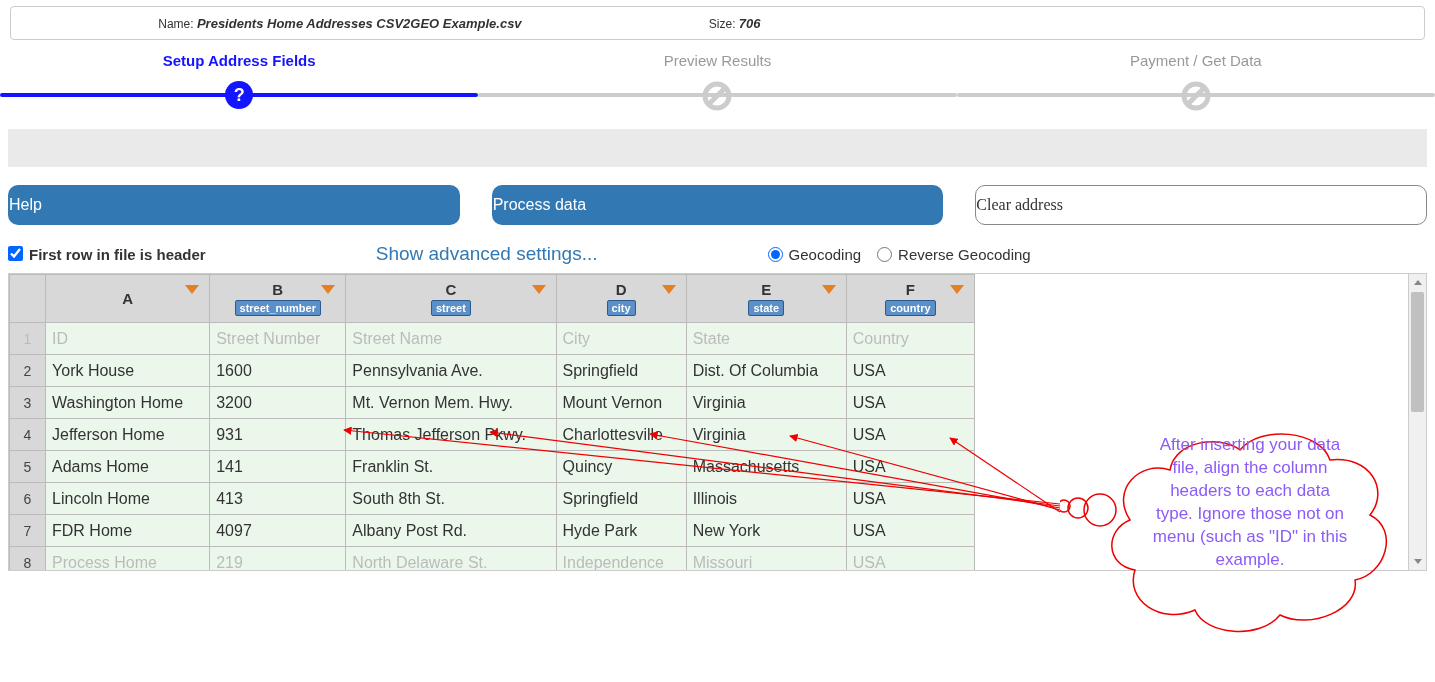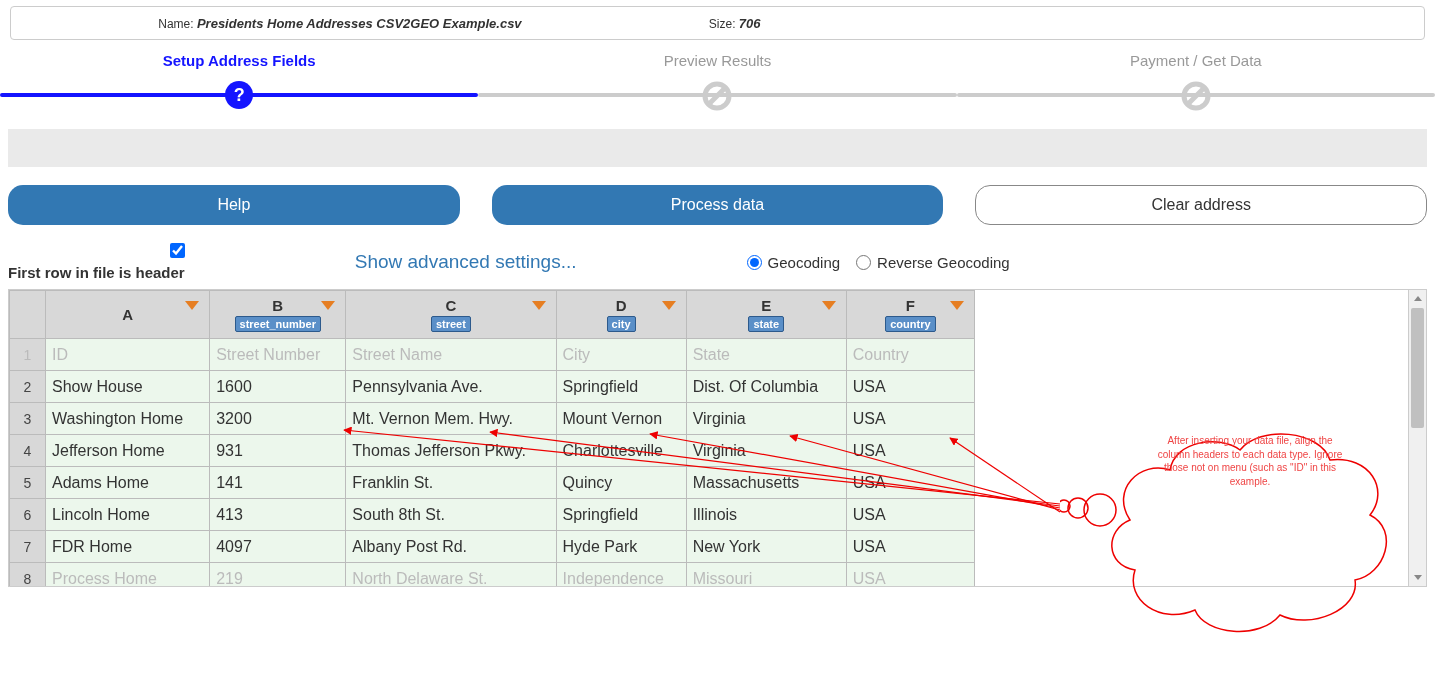--- a/index.html
+++ b/index.html
@@ -14,25 +14,25 @@
 .step-label { color:#999; font-size:15px; }
 .step.active .step-label { color:#1414ff;font-weight:bold; }
 .step-bar { position:relative; margin-top:12px; height:28px; }
 .step-line { position:absolute; top:12px; left:0; right:0; height:4px; background:#ccc; border-radius:2px; }
 .step.active .step-line { background:#1414ff; }
 .step-icon-wrap { position:absolute; left:50%; transform:translateX(-50%); top:0; }
 .step-circle { width:28px; height:28px; border-radius:50%; background:#1414ff; color:#fff; display:flex; align-items:center; justify-content:center; font-weight:bold; font-size:18px; }
 .step-disabled svg { display:block; }
 .gray-bar { background:#eaeaea; height:38px; margin:20px 8px 18px 8px; }
 .btn-row { display:flex; gap:32px; padding:0 8px 18px 8px; }
-.btn { flex:1; padding:10px 0; text-align:center; font-size:16px; border-radius:15px; cursor:pointer; border:1px solid transparent; }
+.btn { flex:1; padding:10px 0; font-size:16px; border-radius:10px; cursor:pointer; border:1px solid transparent; }
 .btn-primary { background:#3278b3; color:#fff; }
-.btn-outline { background:#fff; color:#333; border:1px solid #888; }
+.btn-outline { background:#fff; color:#333; border:1px solid #888;font-family:Liberation Serif, serif; }
 .controls-row { display:flex; align-items:center; padding:0 8px 8px 8px; gap:10px; }
-.checkbox-wrap { display:flex; align-items:flex-end; gap:6px; font-weight:bold; font-size:15px;flex-direction:column; }
+.checkbox-wrap { display:flex; align-items:flex-start; gap:6px; font-weight:bold; font-size:15px; }
 .checkbox-wrap input { width:15px; height:15px; accent-color:#0066ff; }
 .adv-settings { color:#3278b3; font-size:19px; margin-left:160px; cursor:pointer; }
 .radio-group { display:flex; gap:16px; margin-left:160px; font-size:15px; }
 .radio-group label { display:flex; align-items:center; gap:6px; cursor:pointer; }
 .radio-group input { width:15px; height:15px; accent-color:#0066ff; }
 .table-wrap { position:relative; margin:0 8px; border:1px solid #ccc; background:#fff; }
 .table-scroll { overflow:hidden; height:296px; position:relative; }
 table { border-collapse:collapse; width:966px; table-layout:fixed; }
 th, td { border:1px solid #bbb; padding:0; height:32px; }
 th { background:#d8d8d8; font-weight:bold; position:relative; }
@@ -45,21 +45,21 @@
 td.cell { background:#ecf7ec; padding:4px 6px; font-size:16px; color:#333; white-space:nowrap; overflow:hidden; text-overflow:ellipsis; }
 tr.header-row td.cell { color:#bbb; }
 tr.last-row td.cell { color:#bbb; }
 tr.header-row .rownum { color:#bbb; }
 .vscroll { position:absolute; right:0; top:0; bottom:0; width:18px; background:#f0f0f0; border-left:1px solid #ccc; }
 .vscroll-btn { height:18px; display:flex; align-items:center; justify-content:center; cursor:pointer; }
 .vscroll-track { position:absolute; top:18px; bottom:18px; left:0; right:0; }
 .vscroll-thumb { position:absolute; left:2px; right:2px; top:0; height:120px; background:#c0c0c0; border-radius:2px; }
 .vscroll-btn svg { display:block; }
 .annotation-cloud { position:absolute; left:1060px; top:390px; width:350px; height:270px; pointer-events:none; }
-.cloud-text { position:absolute; left:1150px; top:434px; width:200px; text-align:center; color:#ef4444; font-size:10px; line-height:1.35; pointer-events:none; }
+.cloud-text { position:absolute; left:1150px; top:434px; width:200px; text-align:center; color:#8b5cf6; font-size:17px; line-height:1.35; pointer-events:none; }
 .arrows { position:absolute; left:0; top:0; width:1435px; height:682px; pointer-events:none; }
 </style>
 </head>
 <body>
 
 <div class="top-box">
   <div class="name-section">
     <span class="label">Name: </span><span class="value">Presidents Home Addresses CSV2GEO Example.csv</span>
   </div>
   <div class="size-section">
@@ -192,21 +192,21 @@
             <td class="rownum">1</td>
             <td class="cell">ID</td>
             <td class="cell">Street Number</td>
             <td class="cell">Street Name</td>
             <td class="cell">City</td>
             <td class="cell">State</td>
             <td class="cell">Country</td>
           </tr>
           <tr>
             <td class="rownum">2</td>
-            <td class="cell">Show House</td>
+            <td class="cell">York House</td>
             <td class="cell">1600</td>
             <td class="cell">Pennsylvania Ave.</td>
             <td class="cell">Springfield</td>
             <td class="cell">Dist. Of Columbia</td>
             <td class="cell">USA</td>
           </tr>
           <tr>
             <td class="rownum">3</td>
             <td class="cell">Washington Home</td>
             <td class="cell">3200</td>

